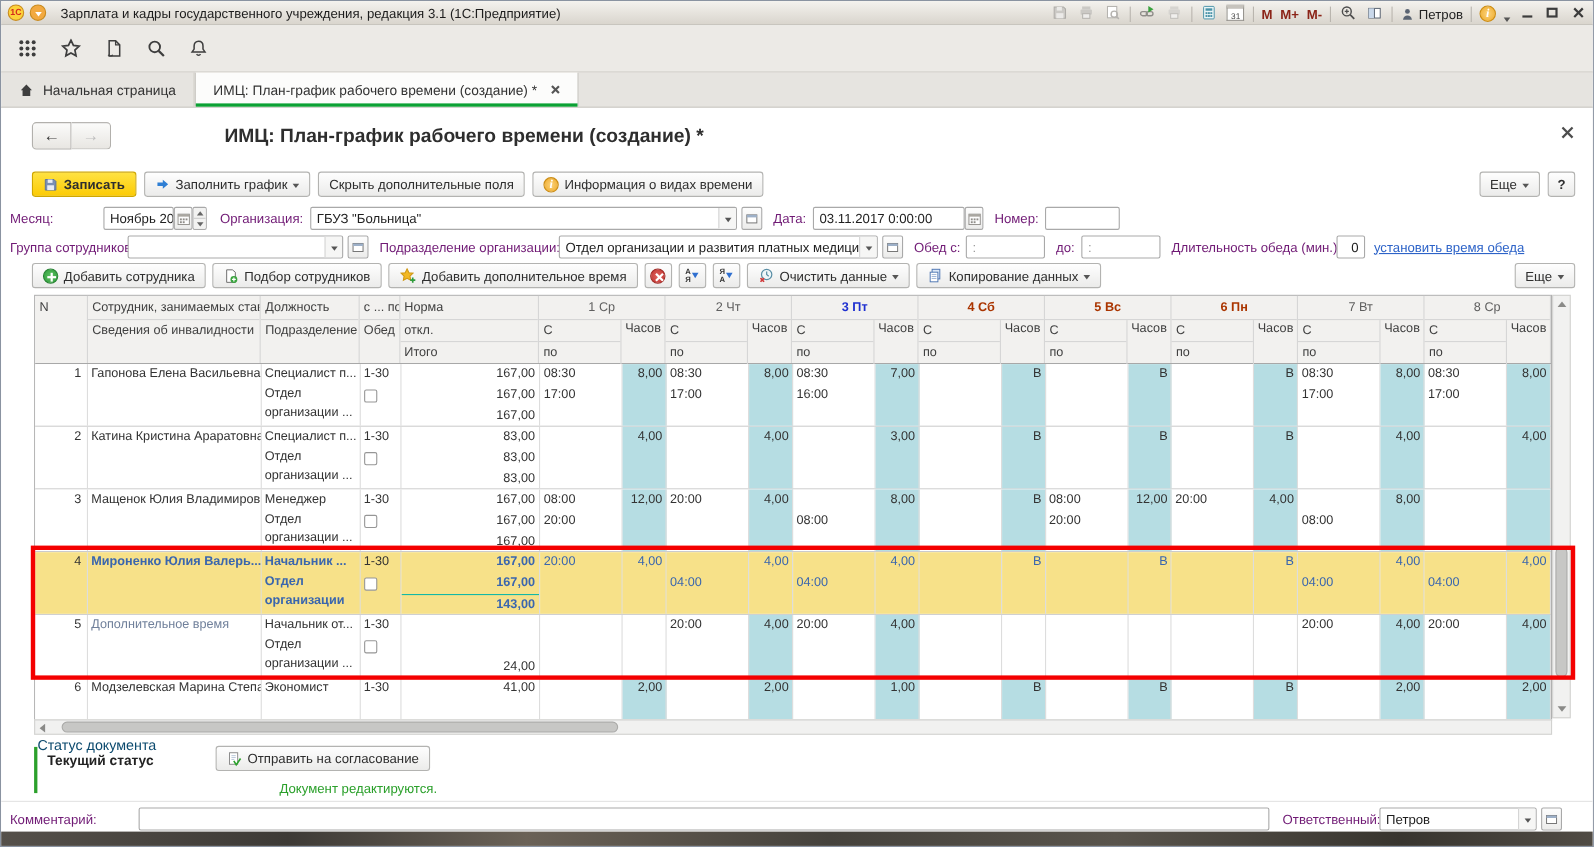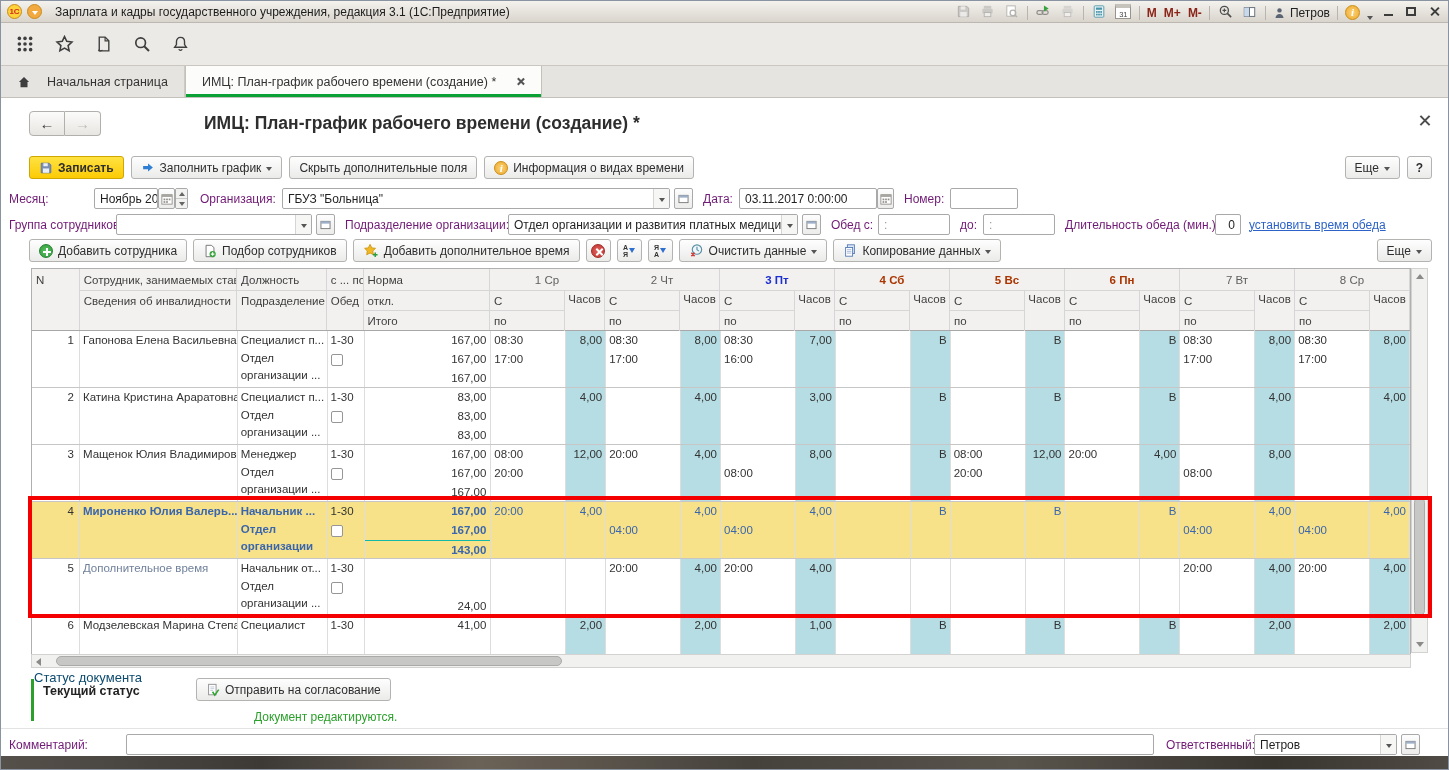--- a/index.html
+++ b/index.html
@@ -19,21 +19,21 @@
   .min-bar{width:9px;height:2px;background:#3c3c3c;margin-top:7px}
   .max-box{width:10px;height:9px;border:2px solid #3c3c3c}
   .xmark{position:relative;width:11px;height:11px}
   .xmark::before,.xmark::after{content:"";position:absolute;left:5px;top:0;width:2px;height:11px;background:#3c3c3c}
   .xmark::before{transform:rotate(45deg)}.xmark::after{transform:rotate(-45deg)}
   .sep{width:1px;height:14px;background:#b9b5ae}
   
   .toolbar{position:absolute;top:22px;left:0;right:0;height:43px;background:#eceae6;border-bottom:1px solid #cac7c1;display:flex;align-items:center;gap:21px;padding-left:15px}
   
   .tabbar{position:absolute;top:65px;left:0;right:0;height:32px;background:#e6e4e0;border-bottom:1px solid #c4c1bb;display:flex;align-items:flex-end}
-  .tab{height:31px;display:flex;align-items:center;gap:16px;padding:0 16px;font-size:12.5px;color:#333;position:relative}
+  .tab{height:31px;display:flex;align-items:center;gap:8px;padding:0 16px;font-size:12.5px;color:#333;position:relative}
   .tab.home{border-right:1px solid #cdcac4}
   .tab.active{background:#fcfcfb;border-left:1px solid #c4c1bb;border-right:1px solid #c4c1bb}
   .tab.active::after{content:"";position:absolute;left:0;right:0;bottom:0;height:3px;background:#0ba134}
   .tabclose{position:relative;width:9px;height:9px;margin-left:4px}
   .tabclose::before,.tabclose::after{content:"";position:absolute;left:4px;top:0;width:1.6px;height:9px;background:#555}
   .tabclose::before{transform:rotate(45deg)}.tabclose::after{transform:rotate(-45deg)}
   
   .main{position:absolute;top:97px;left:0;right:0;height:660px;background:#fff;overflow:hidden}
   .navrow{position:absolute;top:13px;left:28px;display:flex;align-items:center}
   .navbtn{width:36px;height:25px;border:1px solid #b2b0ac;background:linear-gradient(#fbfbfa,#e8e6e2);display:flex;align-items:center;justify-content:center;font-size:15px}
@@ -981,21 +981,21 @@
           <div class="c chod cyan">
             <div class="hv">4,00</div>
           </div>
         </div>
         <div class="trow clipped">
           <div class="c cn">6</div>
           <div class="c cemp">
             <div class="nm">Модзелевская Марина Степан...</div>
           </div>
           <div class="c cpos">
-            <div class="posline">Специалист</div>
+            <div class="posline">Экономист</div>
           </div>
           <div class="c crng">
             <div class="rl">1-30</div>
           </div>
           <div class="c cnorm">
             <div class="nv">41,00</div>
             <div class="nv"></div>
           </div>
           <div class="c cday">
             <div class="dv"></div>

